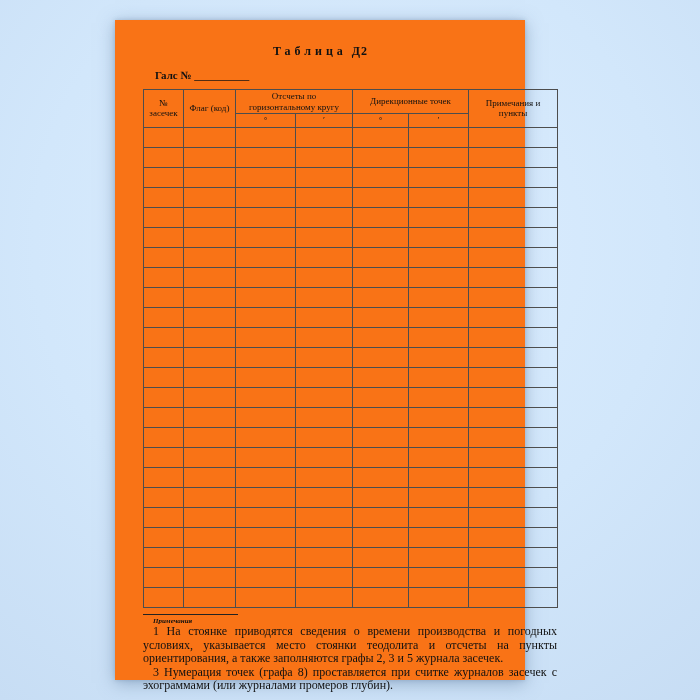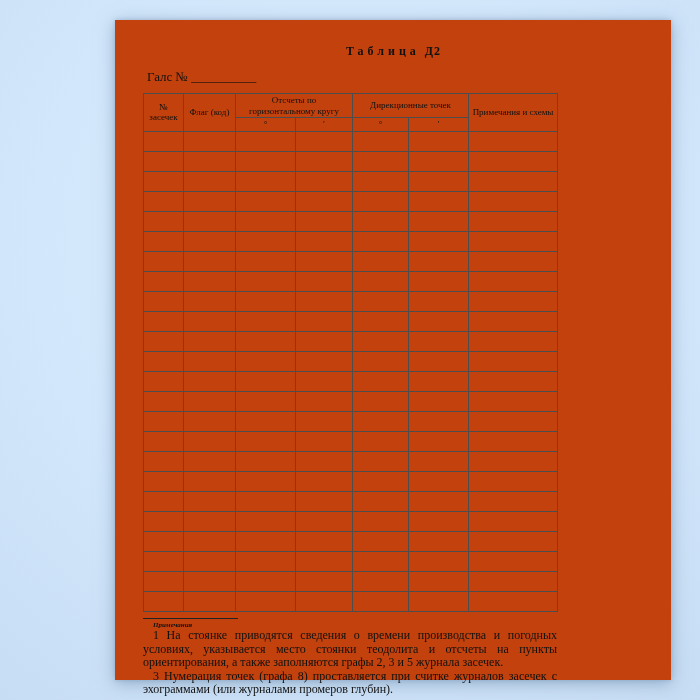--- a/index.html
+++ b/index.html
@@ -6,39 +6,40 @@
   html, body { width: 700px; height: 700px; }
   body {
     font-family: "Liberation Serif", "DejaVu Serif", serif;
     background: radial-gradient(circle at 50% 35%, #ddeeff 0%, #d2e7fb 55%, #c7ddf4 100%);
     position: relative;
     overflow: hidden;
   }
   .sheet {
     position: absolute;
     left: 115px; top: 20px;
-    width: 556px; height: 660px;
-    background: #c2410c;
+    width: 410px; height: 660px;
+    background: #f97316;
     box-shadow: 0 3px 16px rgba(90,120,155,0.50), 0 0 4px rgba(90,120,155,0.30);
     padding: 24px 27px 12px 28px;
   }
   .doc-title {
     text-align: center;
     font-size: 12px;
     font-weight: bold;
     color: #111;
     margin-bottom: 10px;
     white-space: nowrap;
   }
   .doc-title .spaced { letter-spacing: 4px; }
   .doc-title .num { letter-spacing: 1px; margin-left: 2px; }
   .gals-line {
-    font-size: 13px;
+    font-size: 11px;
     color: #111;
-    margin: 0 0 8px 4px;
+    margin: 0 0 8px 12px;
+    font-weight: bold;
   }
   .gals-line .blank { letter-spacing: 0; }
   table.grid {
     border-collapse: collapse;
     table-layout: fixed;
     width: 414px;
   }
   table.grid th, table.grid td {
     border: 1px solid #4d4d4d;
     font-weight: normal;
@@ -100,21 +101,21 @@
       <col style="width:56px">
       <col style="width:60px">
       <col style="width:89px">
     </colgroup>
     <thead>
       <tr class="head-main">
         <th rowspan="2">№ засечек</th>
         <th rowspan="2">Флаг (код)</th>
         <th colspan="2">Отсчеты по горизонтальному кругу</th>
         <th colspan="2">Дирекционные точек</th>
-        <th rowspan="2">Примечания и схемы</th>
+        <th rowspan="2">Примечания и пункты</th>
       </tr>
       <tr class="head-sub">
         <th>°</th>
         <th>′</th>
         <th>°</th>
         <th>′</th>
       </tr>
     </thead>
     <tbody>
         <tr>

